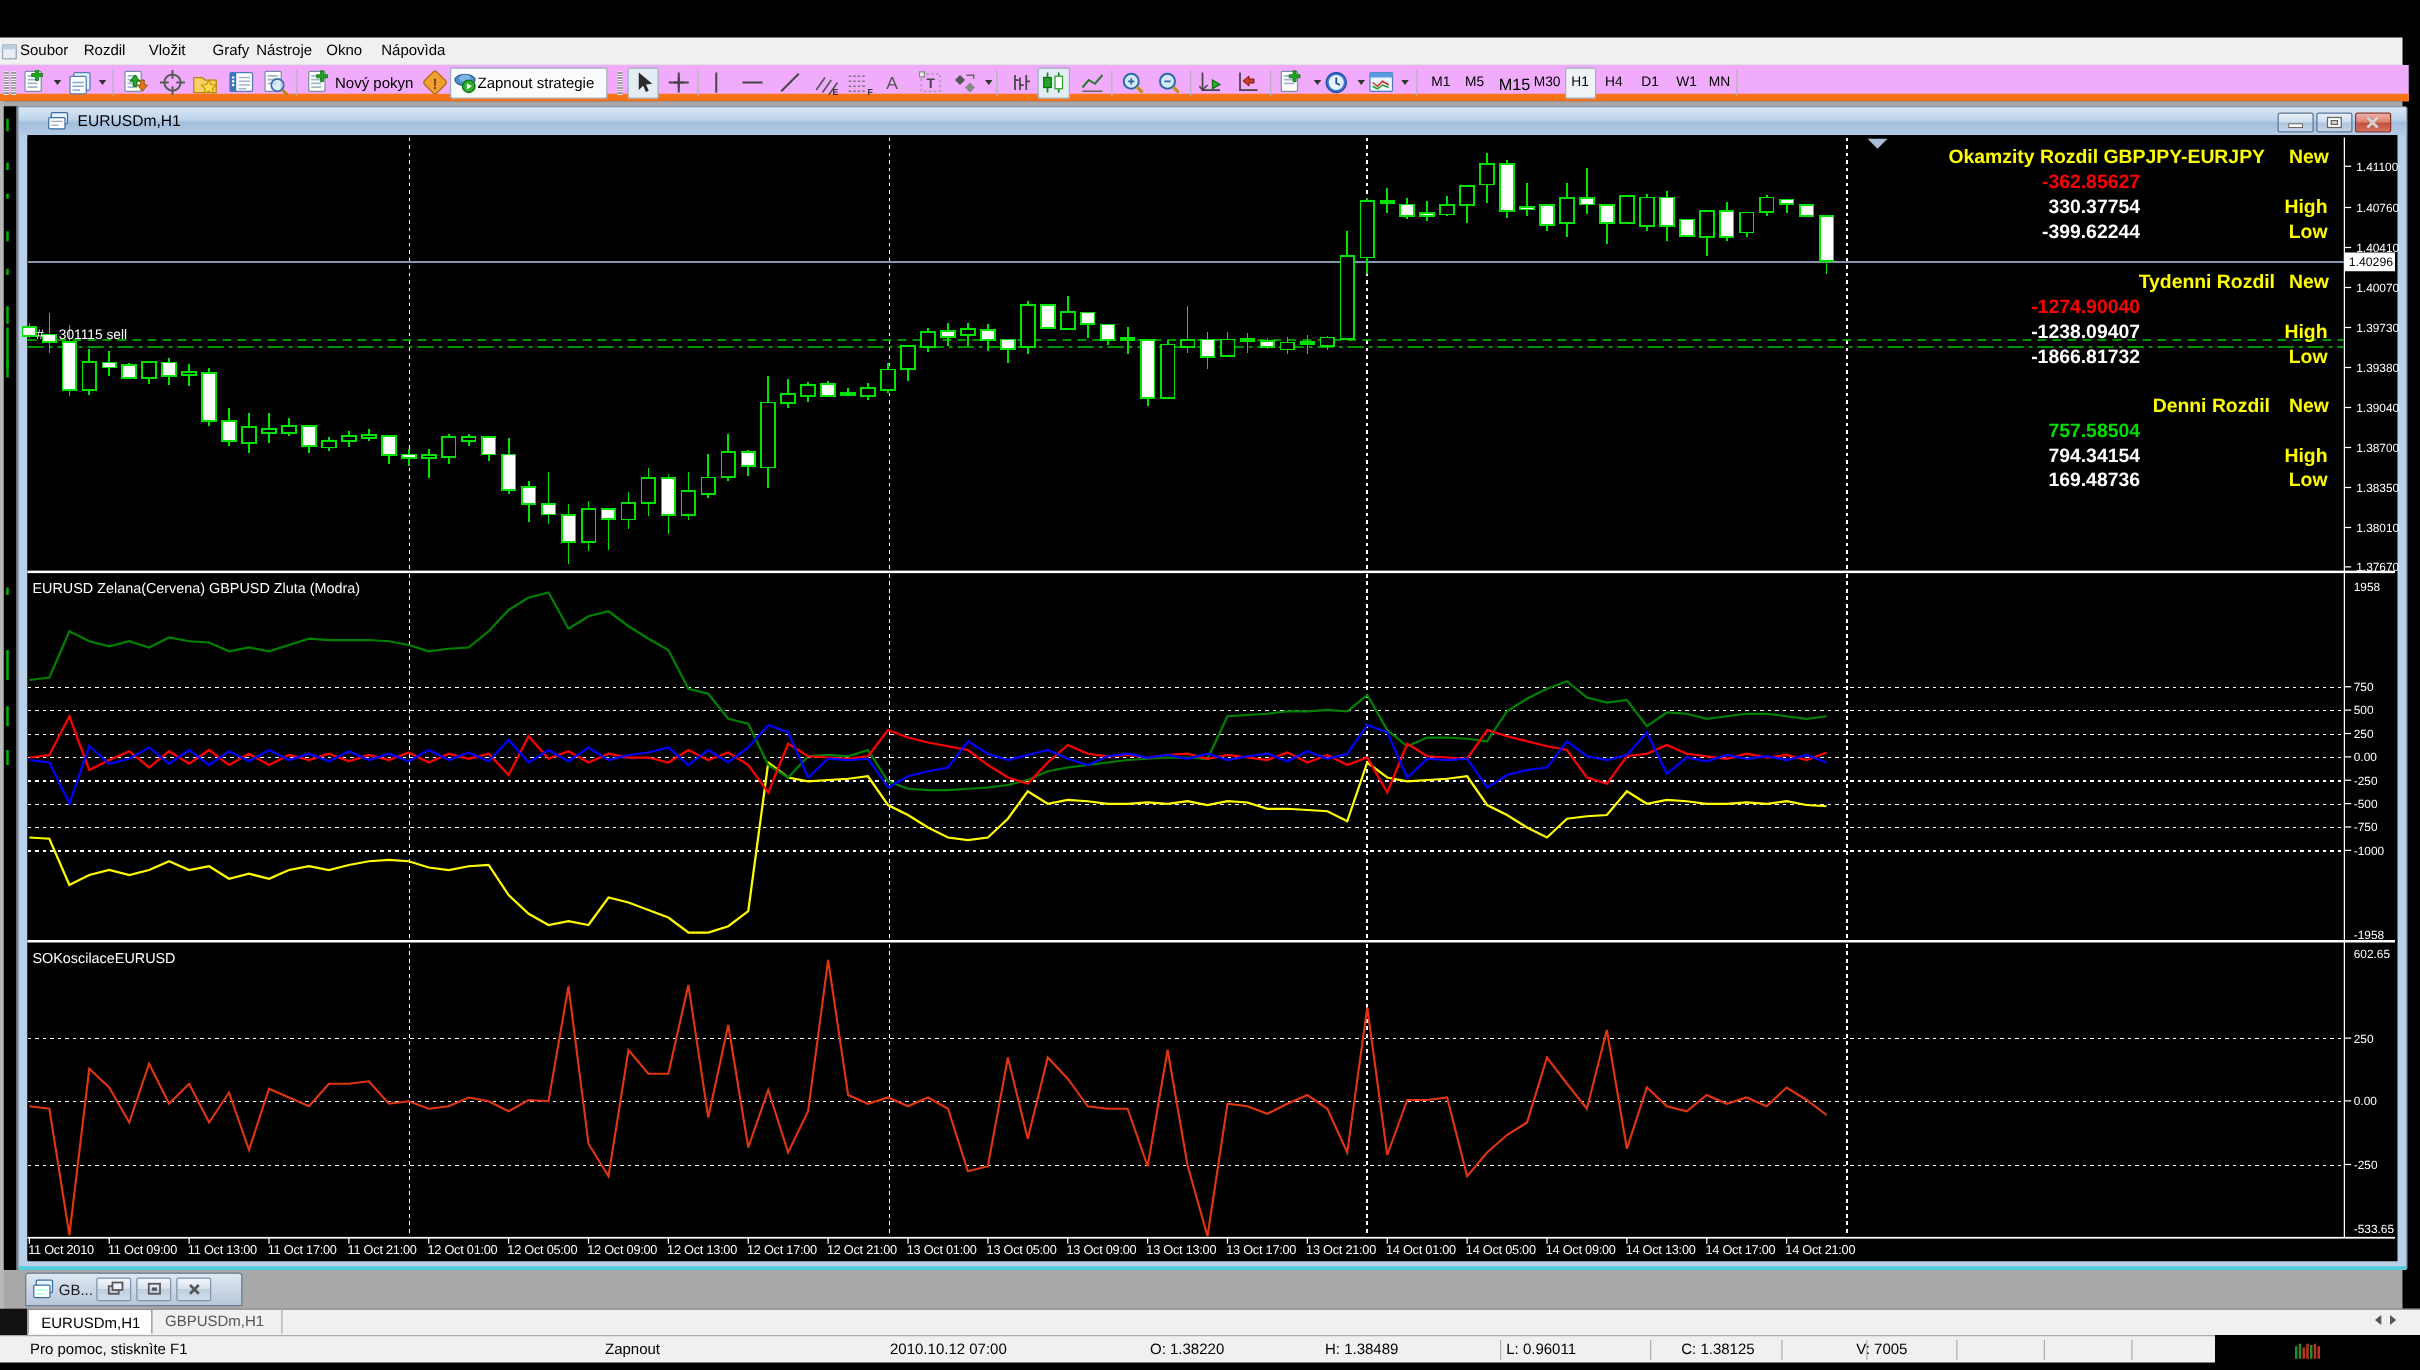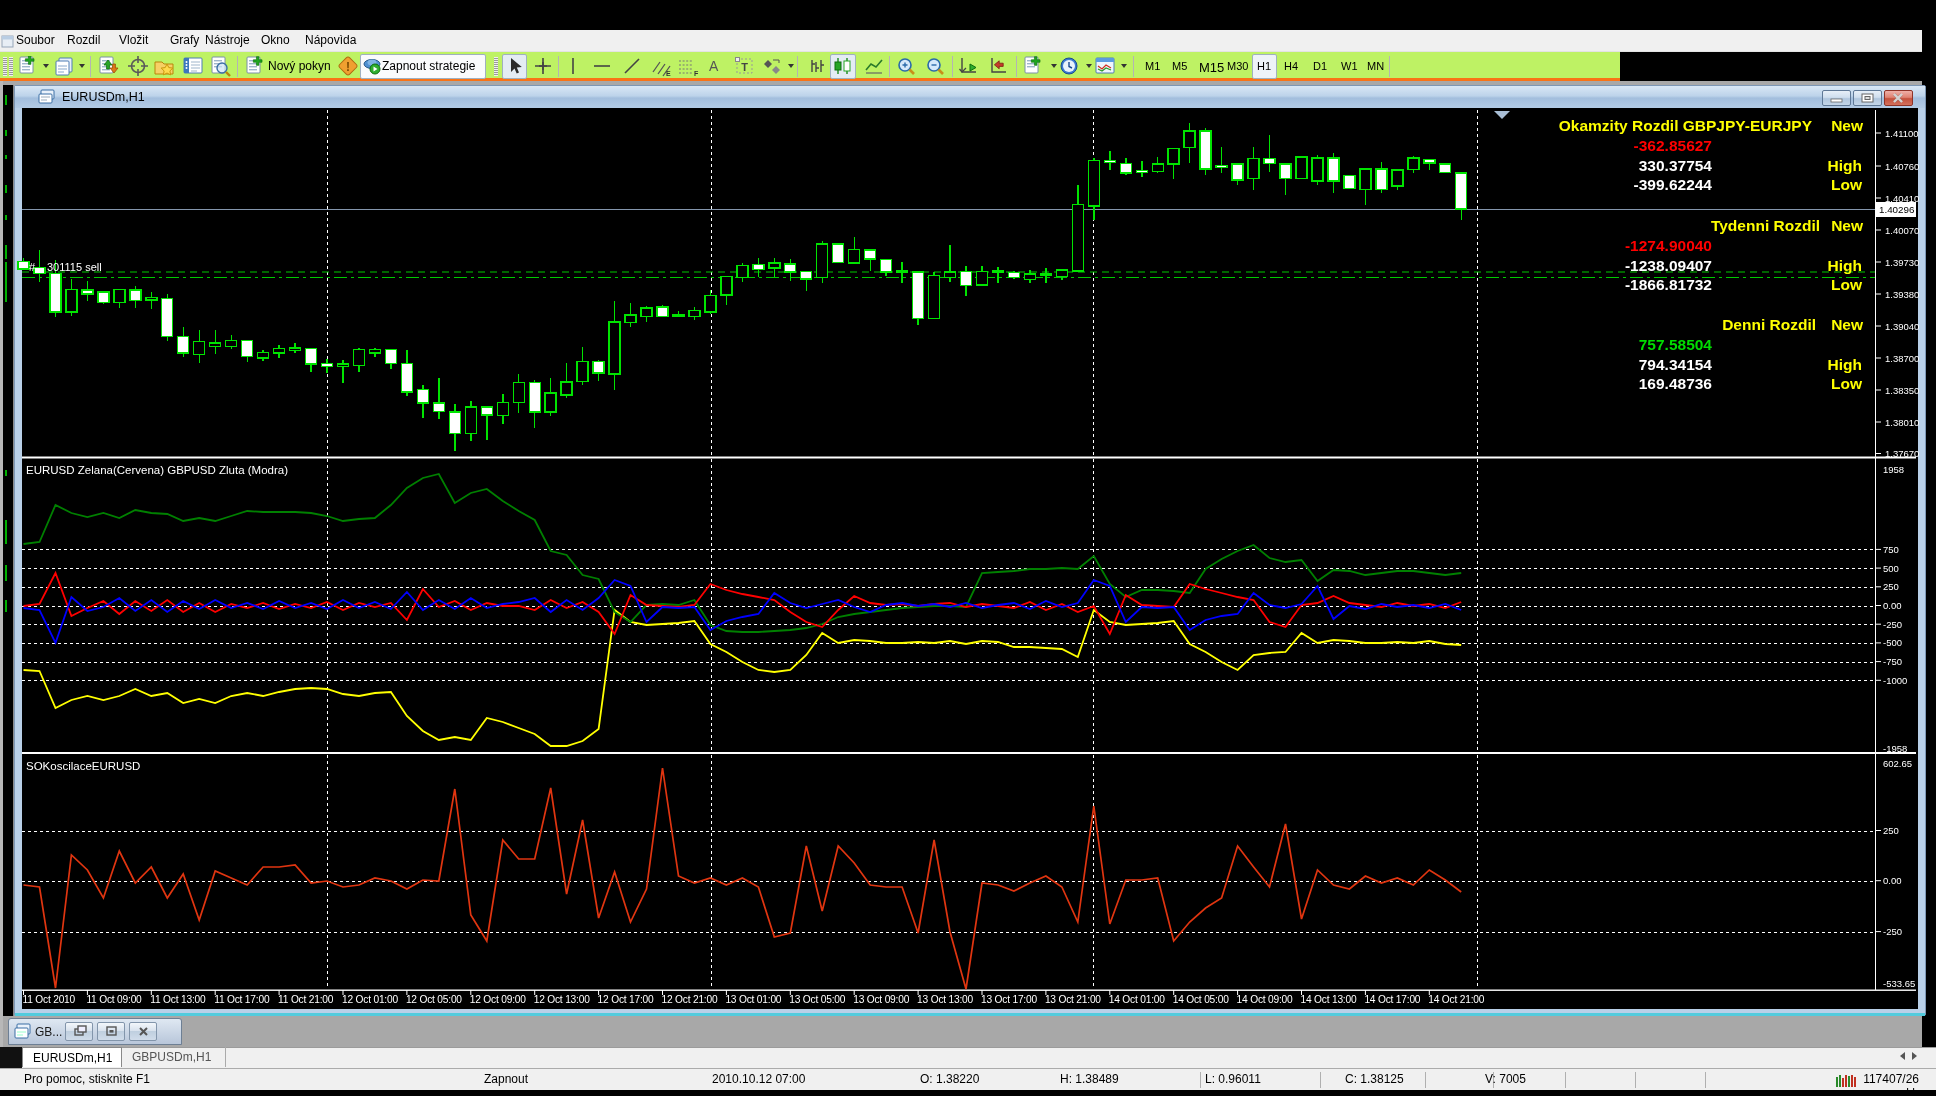--- a/index.html
+++ b/index.html
@@ -1,42 +1,42 @@
 <!DOCTYPE html>
 <html><head><meta charset="utf-8"><style>
 *{margin:0;padding:0;box-sizing:border-box}
 html,body{width:1936px;height:1096px;background:#000;overflow:hidden;
  font-family:"Liberation Sans",sans-serif}
 .abs{position:absolute}
 .menubar{left:0;top:30px;width:1922px;height:22px;background:#f0f0f0;border-bottom:1px solid #e3e3e3}
 .menubar span{position:absolute;top:3px;font-size:12px;color:#000}
-.toolbar{left:0;top:52px;width:1620px;height:29px;background:#bef264;border-bottom:3px solid #f97316}
+.toolbar{left:0;top:52px;width:1927px;height:29px;background:#f0abfc;border-bottom:6px solid #f97316}
 .grip{position:absolute;top:5px;width:4px;height:19px;
  background:repeating-linear-gradient(#f0f0f0 0 1px,#9a9a9a 1px 2px)}
 .tsep{position:absolute;top:4px;width:1px;height:21px;background:#b4b4b4}
 .tbtn{position:absolute;top:3px;height:23px;font-size:12px;color:#000}
 .mdi{left:0;top:81px;width:1922px;height:966px;background:#a8a8a8}
 .win{left:14px;top:85px;width:1912px;height:931px;background:#b9d0e8;
  border:1px solid #7d97b5;border-radius:2px}
 .titlebar{left:15px;top:86px;width:1910px;height:22px;
  background:linear-gradient(#d9e7f5 0%,#bdd3ea 45%,#a3bedd 55%,#b3cbe5 100%)}
 .wbtn{position:absolute;top:4px;width:29px;height:16px;border:1px solid #5f7896;border-radius:2px;
  background:linear-gradient(#e7eff8 0%,#cfdeee 45%,#b0c6de 55%,#c4d6e8 100%);
  color:#333;text-align:center;font-size:9px;line-height:14px}
 .wbtn.close{background:linear-gradient(#efb0a8 0%,#e08373 45%,#c4513d 55%,#d4705c 100%);
  border-color:#8e3328;color:#fff}
 .content{left:22px;top:108px;width:1896px;height:901px;background:#000}
-.minwin{left:8px;top:1018px;width:174px;height:27px;background:linear-gradient(#dfe8f2,#b8c6da);
+.minwin{left:20px;top:1018px;width:174px;height:27px;background:linear-gradient(#dfe8f2,#b8c6da);
  border:1px solid #6d7f94;border-radius:3px 3px 0 0}
 .minbtn{position:absolute;top:3px;width:28px;height:19px;border:1px solid #8295ab;border-radius:2px;
  background:linear-gradient(#f3f7fb,#d6e0ec 50%,#bfcfdf 50%,#d0dcea);text-align:center;
  font-size:10px;line-height:17px;color:#444}
 .tabbar{left:0;top:1047px;width:1936px;height:21px;background:#f0f0f0;border-top:1px solid #9b9b9b}
 .tab{position:absolute;top:1047px;height:20px;font-size:12px;padding:3px 10px 0 10px}
-.statusbar{left:0;top:1068px;width:1936px;height:22px;background:#f0f0f0;border-top:1px solid #ababab;
+.statusbar{left:0;top:1068px;width:1772px;height:22px;background:#f0f0f0;border-top:1px solid #ababab;
  font-size:12px;color:#000}
 .scell{position:absolute;top:3px;font-size:12px;color:#000}
 .ssep{position:absolute;top:3px;width:1px;height:16px;background:#b0b0b0}
 </style></head><body>
 <div class="menubar abs">
     <span style="left:16px">Soubor</span>
     <span style="left:67px">Rozdil</span>
     <span style="left:119px">Vložit</span>
     <span style="left:170px">Grafy</span>
     <span style="left:205px">Nástroje</span>

